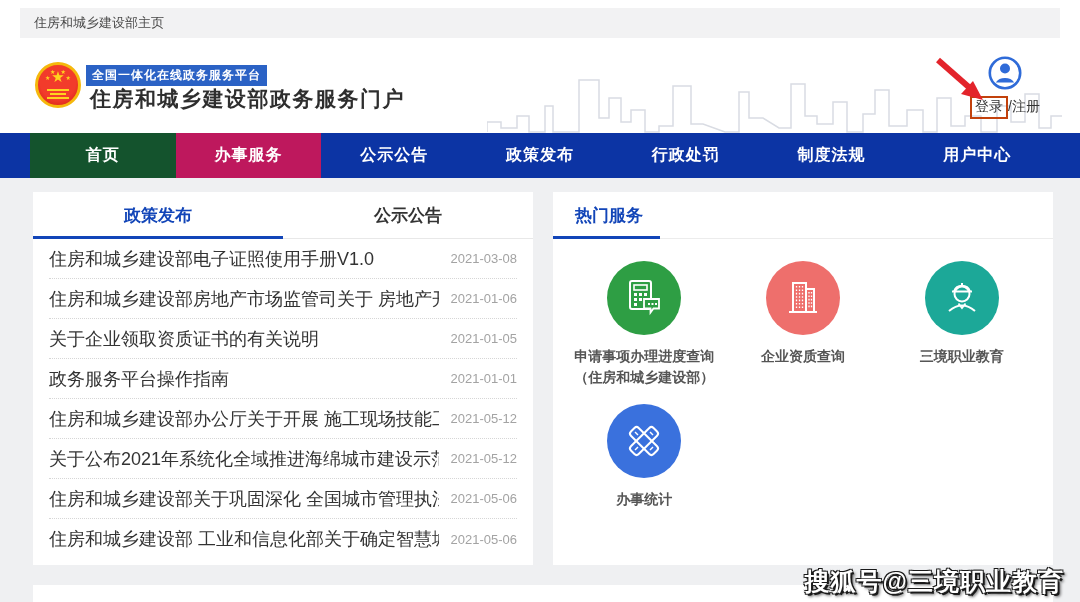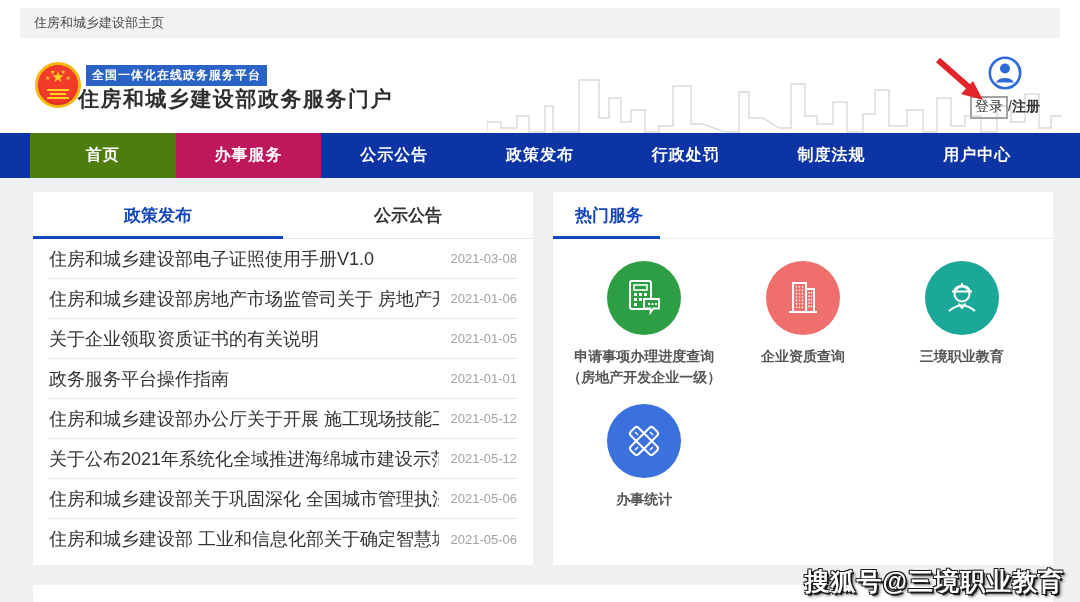--- a/index.html
+++ b/index.html
@@ -28,41 +28,41 @@
     position:absolute; left:50%; bottom:6px; transform:translateX(-50%);
     width:22px; height:10px;
     border-top:2px solid #ffd21e; border-bottom:2px solid #ffd21e;
   }
   .emblem .gate:before{content:"";position:absolute;left:3px;right:3px;top:2px;height:2px;background:#ffd21e;}
   .badge {
     position:absolute; left:86px; top:27px; background:#2b62c5; color:#fff;
     font-size:12px; font-weight:bold; padding:2px 6px; letter-spacing:1px;font-family:Liberation Mono, monospace;
   }
   .site-title {
-    position:absolute; left:78px; top:47px; font-size:21px; font-weight:bold;
+    position:absolute; left:90px; top:47px; font-size:21px; font-weight:bold;
     color:#2e2e2e; letter-spacing:1.5px;
   }
   .skyline { position:absolute; left:487px; top:28px; }
   
   .user-block { position:absolute; left:960px; top:18px; width:90px; text-align:center; }
   .user-icon-wrap { display:inline-block; cursor:pointer; }
   .login-row { margin-top:2px; font-size:14px; color:#333; white-space:nowrap; }
   .login-box {
-    display:inline-block; border:2px solid #a3a3a3; padding:0 3px 1px 3px; color:#333; cursor:pointer;
-  }
-  .register-link { cursor:pointer;font-weight:bold; }
+    display:inline-block; border:2px solid #c2410c; padding:0 3px 1px 3px; color:#333; cursor:pointer;
+  }
+  .register-link { cursor:pointer; }
   .red-arrow { position:absolute; left:933px; top:19px; pointer-events:none; }
   
   .nav { position:absolute; left:0; top:133px; width:100%; height:45px; background:#0c34a4; }
   .nav-row { margin:0 30px; height:100%; display:flex; }
   .nav-item {
     flex:1; display:flex; align-items:center; justify-content:center;
     color:#fff; font-size:16px; font-weight:bold; letter-spacing:1px; cursor:pointer;
   }
-  .nav-item.active { background:#4d7c0f; }
+  .nav-item.active { background:#14532d; }
   .nav-item.hovered { background:#be185d; }
   
   .main { position:absolute; left:0; top:178px; width:100%; height:424px; background:#eff0f2; }
   .card { position:absolute; background:#fff; }
   .news-card { left:33px; top:14px; width:500px; height:373px; }
   .svc-card  { left:553px; top:14px; width:500px; height:373px; }
   .next-card { left:33px; top:407px; width:1020px; height:17px; background:#fff; position:absolute; }
   
   .tabs { display:flex; height:47px; }
   .tab {
@@ -225,21 +225,21 @@
               <path d="M20 21 h15 v9.5 h-5.5 l-3 4 v-4 h-6.5 z" fill="#2e9e44" stroke="#fff" stroke-width="1.8"></path>
               <g fill="#fff">
                 <rect x="24" y="25" width="2" height="2"></rect>
                   <rect x="27.5" y="25" width="2" height="2"></rect>
                   <rect x="31" y="25" width="2" height="2"></rect>
               </g>
             </svg>
           </div>
           <div class="svc-label">
             <div>申请事项办理进度查询</div>
-            <div>（房地产开发企业一级）</div>
+            <div>（住房和城乡建设部）</div>
           </div>
         </div>
 
         <div class="svc">
           <div class="svc-circle c-red">
             <svg width="38" height="38" viewBox="0 0 38 38">
               <rect x="9" y="4" width="13" height="29" fill="none" stroke="#fff" stroke-width="2"></rect>
               <rect x="22" y="10" width="8" height="23" fill="none" stroke="#fff" stroke-width="2"></rect>
               <g stroke="#fff" stroke-width="1.3" stroke-dasharray="1.6 1.8">
                 <line x1="12.5" y1="7" x2="12.5" y2="30"></line>

